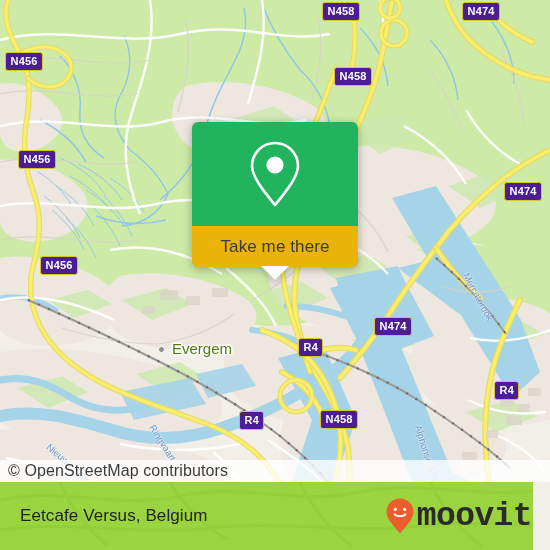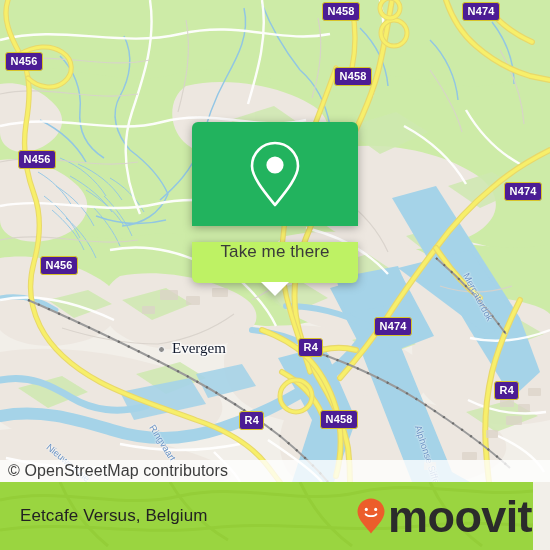--- a/index.html
+++ b/index.html
@@ -35,27 +35,26 @@
     line-height:1;
     padding:2.5px 4.5px 3px 4.5px;
     letter-spacing:.2px;
     text-shadow:0 0 1px rgba(0,0,0,.15);
     white-space:nowrap;
   }
 
   
   .place{
     position:absolute;
-    color:#0f172a;
+    color:#4d7c0f;
     font-size:15px;
     white-space:nowrap;
     text-shadow:
       1px 0 2px #fff,-1px 0 2px #fff,0 1px 2px #fff,0 -1px 2px #fff,
       1px 1px 2px #fff,-1px -1px 2px #fff,1px -1px 2px #fff,-1px 1px 2px #fff;
-    font-family: Liberation Serif, serif;
   }
   .place-dot{
     position:absolute;width:5px;height:5px;border-radius:50%;
     background:#8d8d8d;border:1px solid #fff;
   }
   .water-label{
     position:absolute;
     color:#6b93c4;
     font-size:9.5px;
     white-space:nowrap;
@@ -67,26 +66,25 @@
     position:absolute;left:192px;top:122px;width:166px;
     filter:drop-shadow(0 2px 5px rgba(0,0,0,.30));
   }
   .card-top{
     background:#22B35E;
     border-radius:6px 6px 0 0;
     height:104px;
     display:flex;align-items:center;justify-content:center;
   }
   .card-foot{
-    background:#bef264;
+    background:#eab308;
     border-radius:0 0 6px 6px;
     height:41px;
-    display:flex;align-items:flex-start;justify-content:center;
+    display:flex;align-items:center;justify-content:center;
     position:relative;
-    margin-top:16px;
   }
   .card-foot span{
     font-size:17px;color:#3a3a3a;letter-spacing:.1px;
   }
   .card-tail{
     position:absolute;left:50%;bottom:-13px;margin-left:-14px;
     width:0;height:0;
     border-left:14px solid transparent;
     border-right:14px solid transparent;
     border-top:14px solid #ffffff;
@@ -99,21 +97,21 @@
   }
   .footer-watermark{position:absolute;left:0;top:-482px;opacity:.18;}
   .footer-inner{
     position:relative;width:550px;height:68px;
     display:flex;align-items:center;justify-content:space-between;
     padding:0 18px 0 20px;box-sizing:border-box;
   }
   .footer-title{font-size:17px;color:#222;letter-spacing:.1px;}
   .brand{display:flex;align-items:center;gap:2px;}
   .brand-word{
-    font-size:45px;color:#2b2b2b;font-weight:bold;letter-spacing:-.6px;line-height:1;
+    font-size:33px;color:#2b2b2b;font-weight:bold;letter-spacing:-.6px;line-height:1;font-family:Liberation Mono, monospace;
   }
 </style>
 </head>
 <body>
 
 <div id="root">
 
   <div class="map">
 
     <svg id="map-svg" width="550" height="482" viewBox="0 0 550 482">

